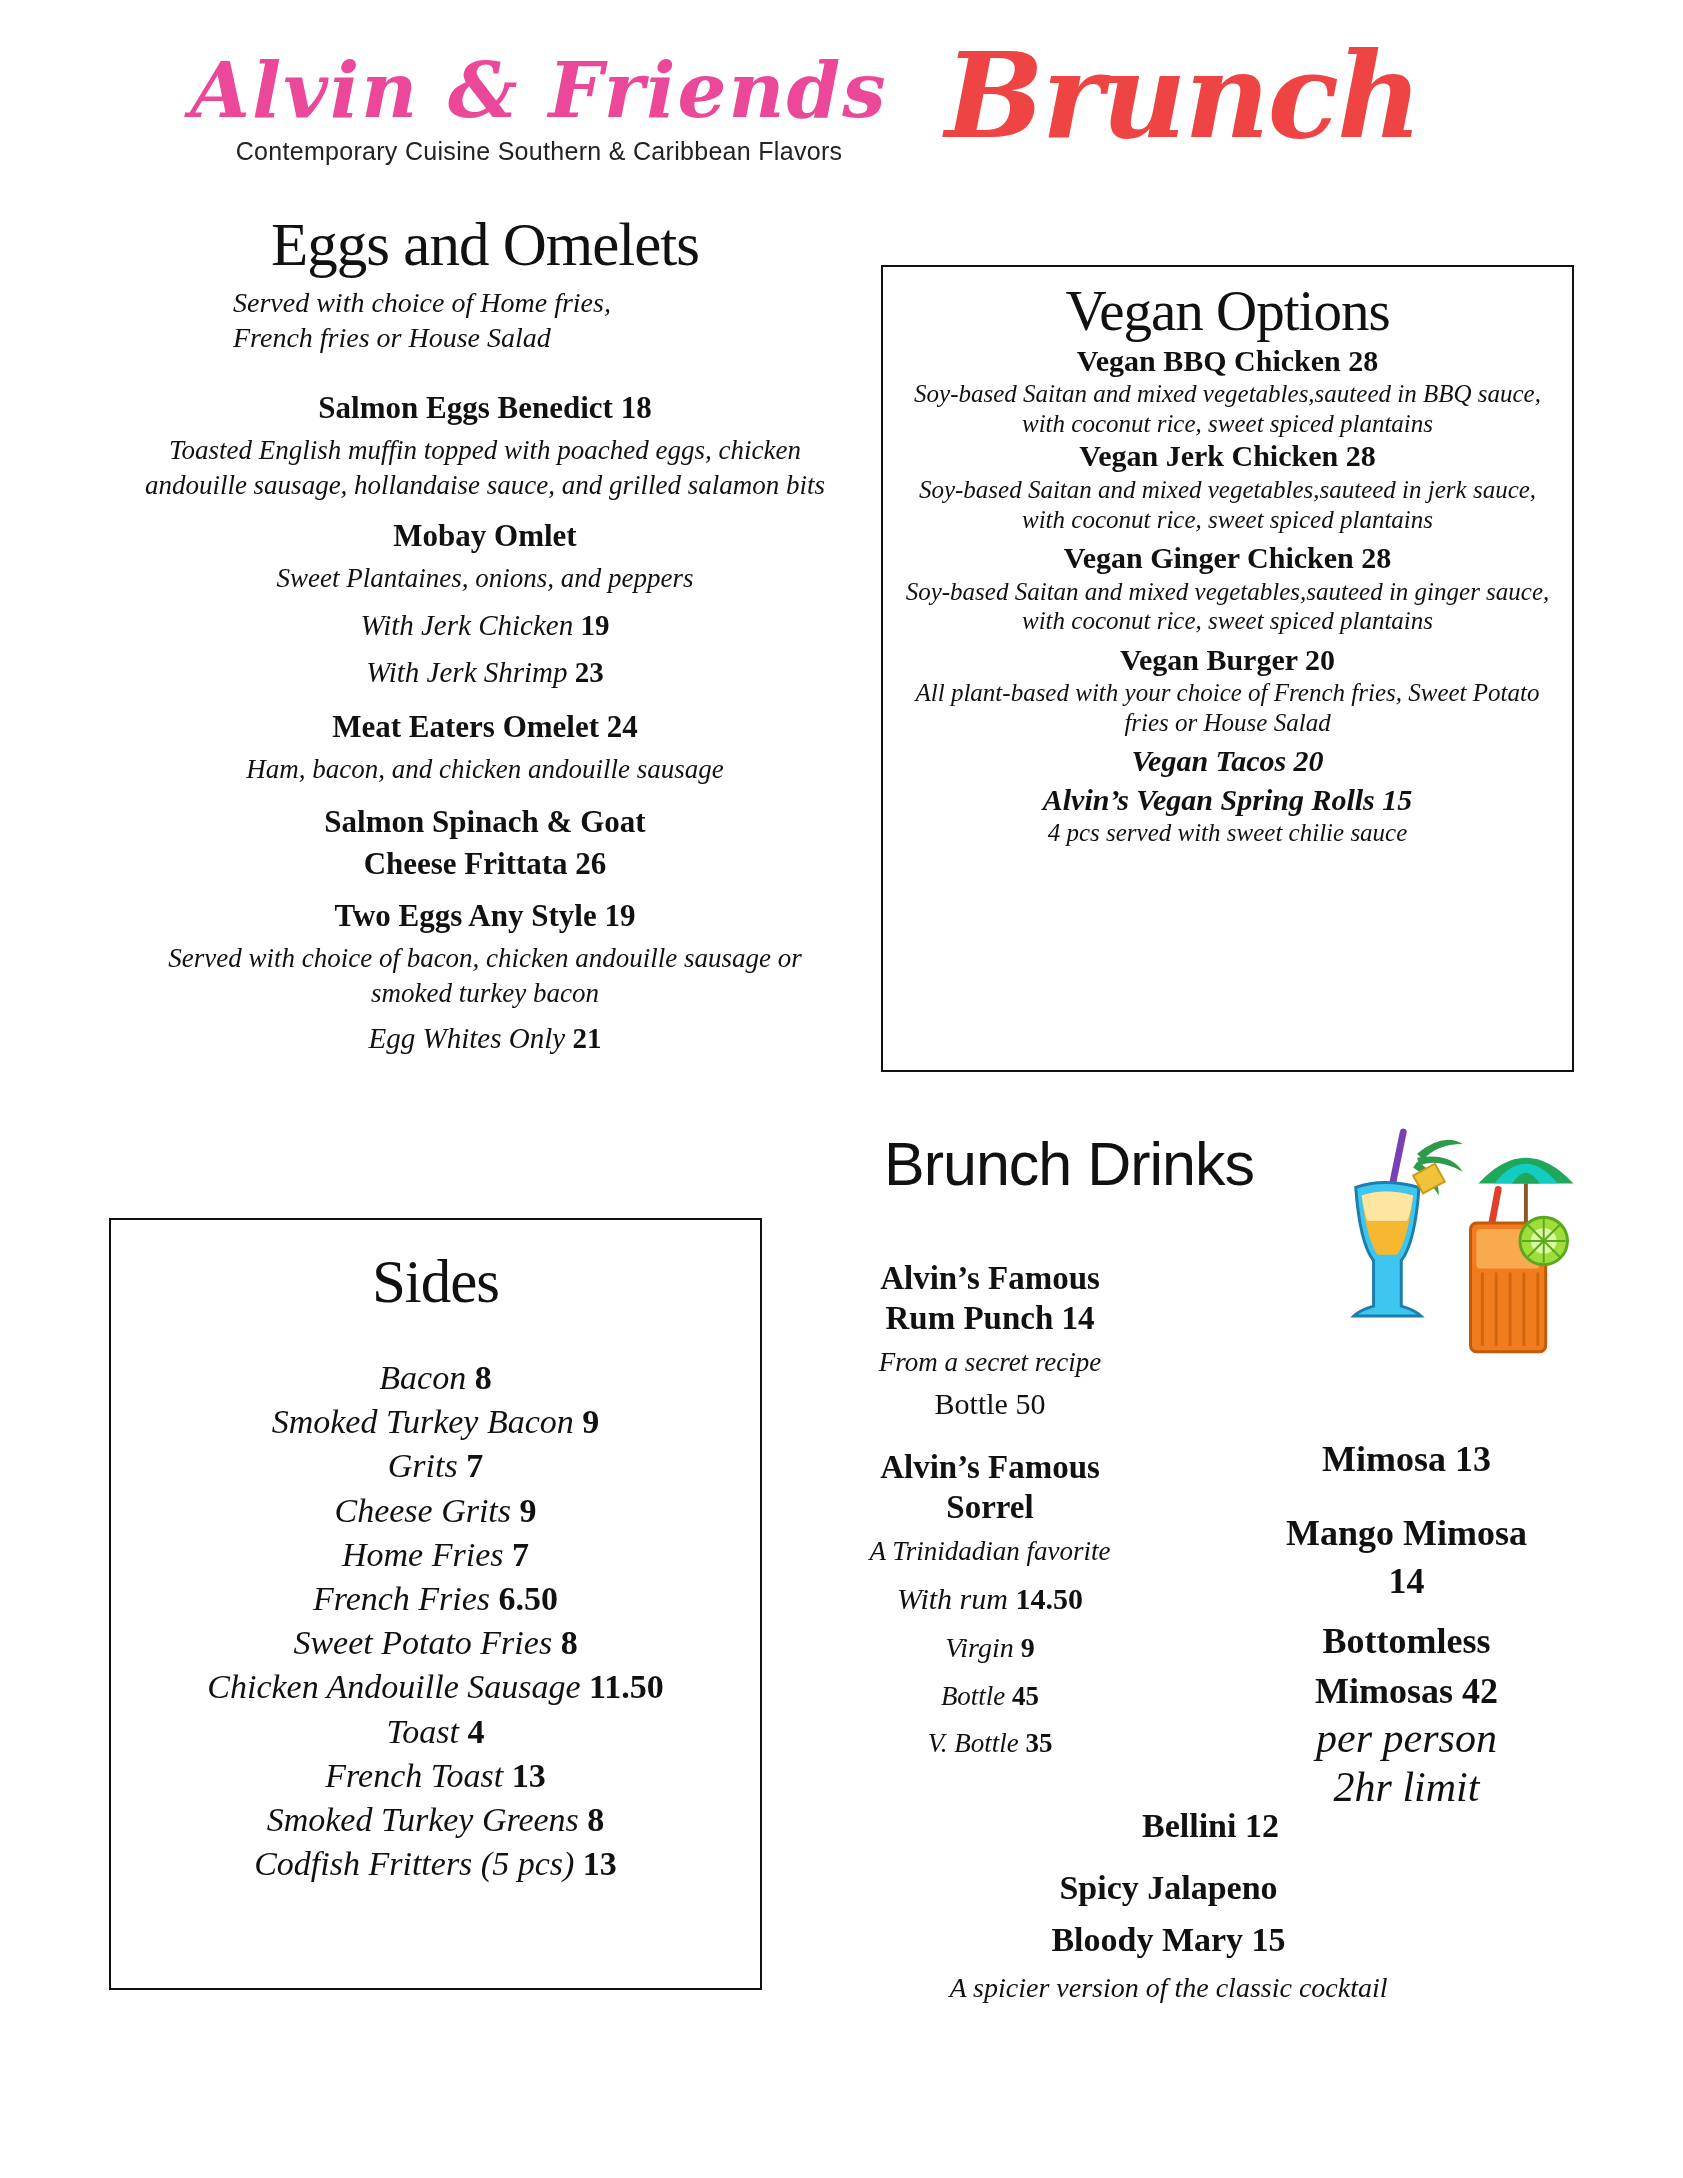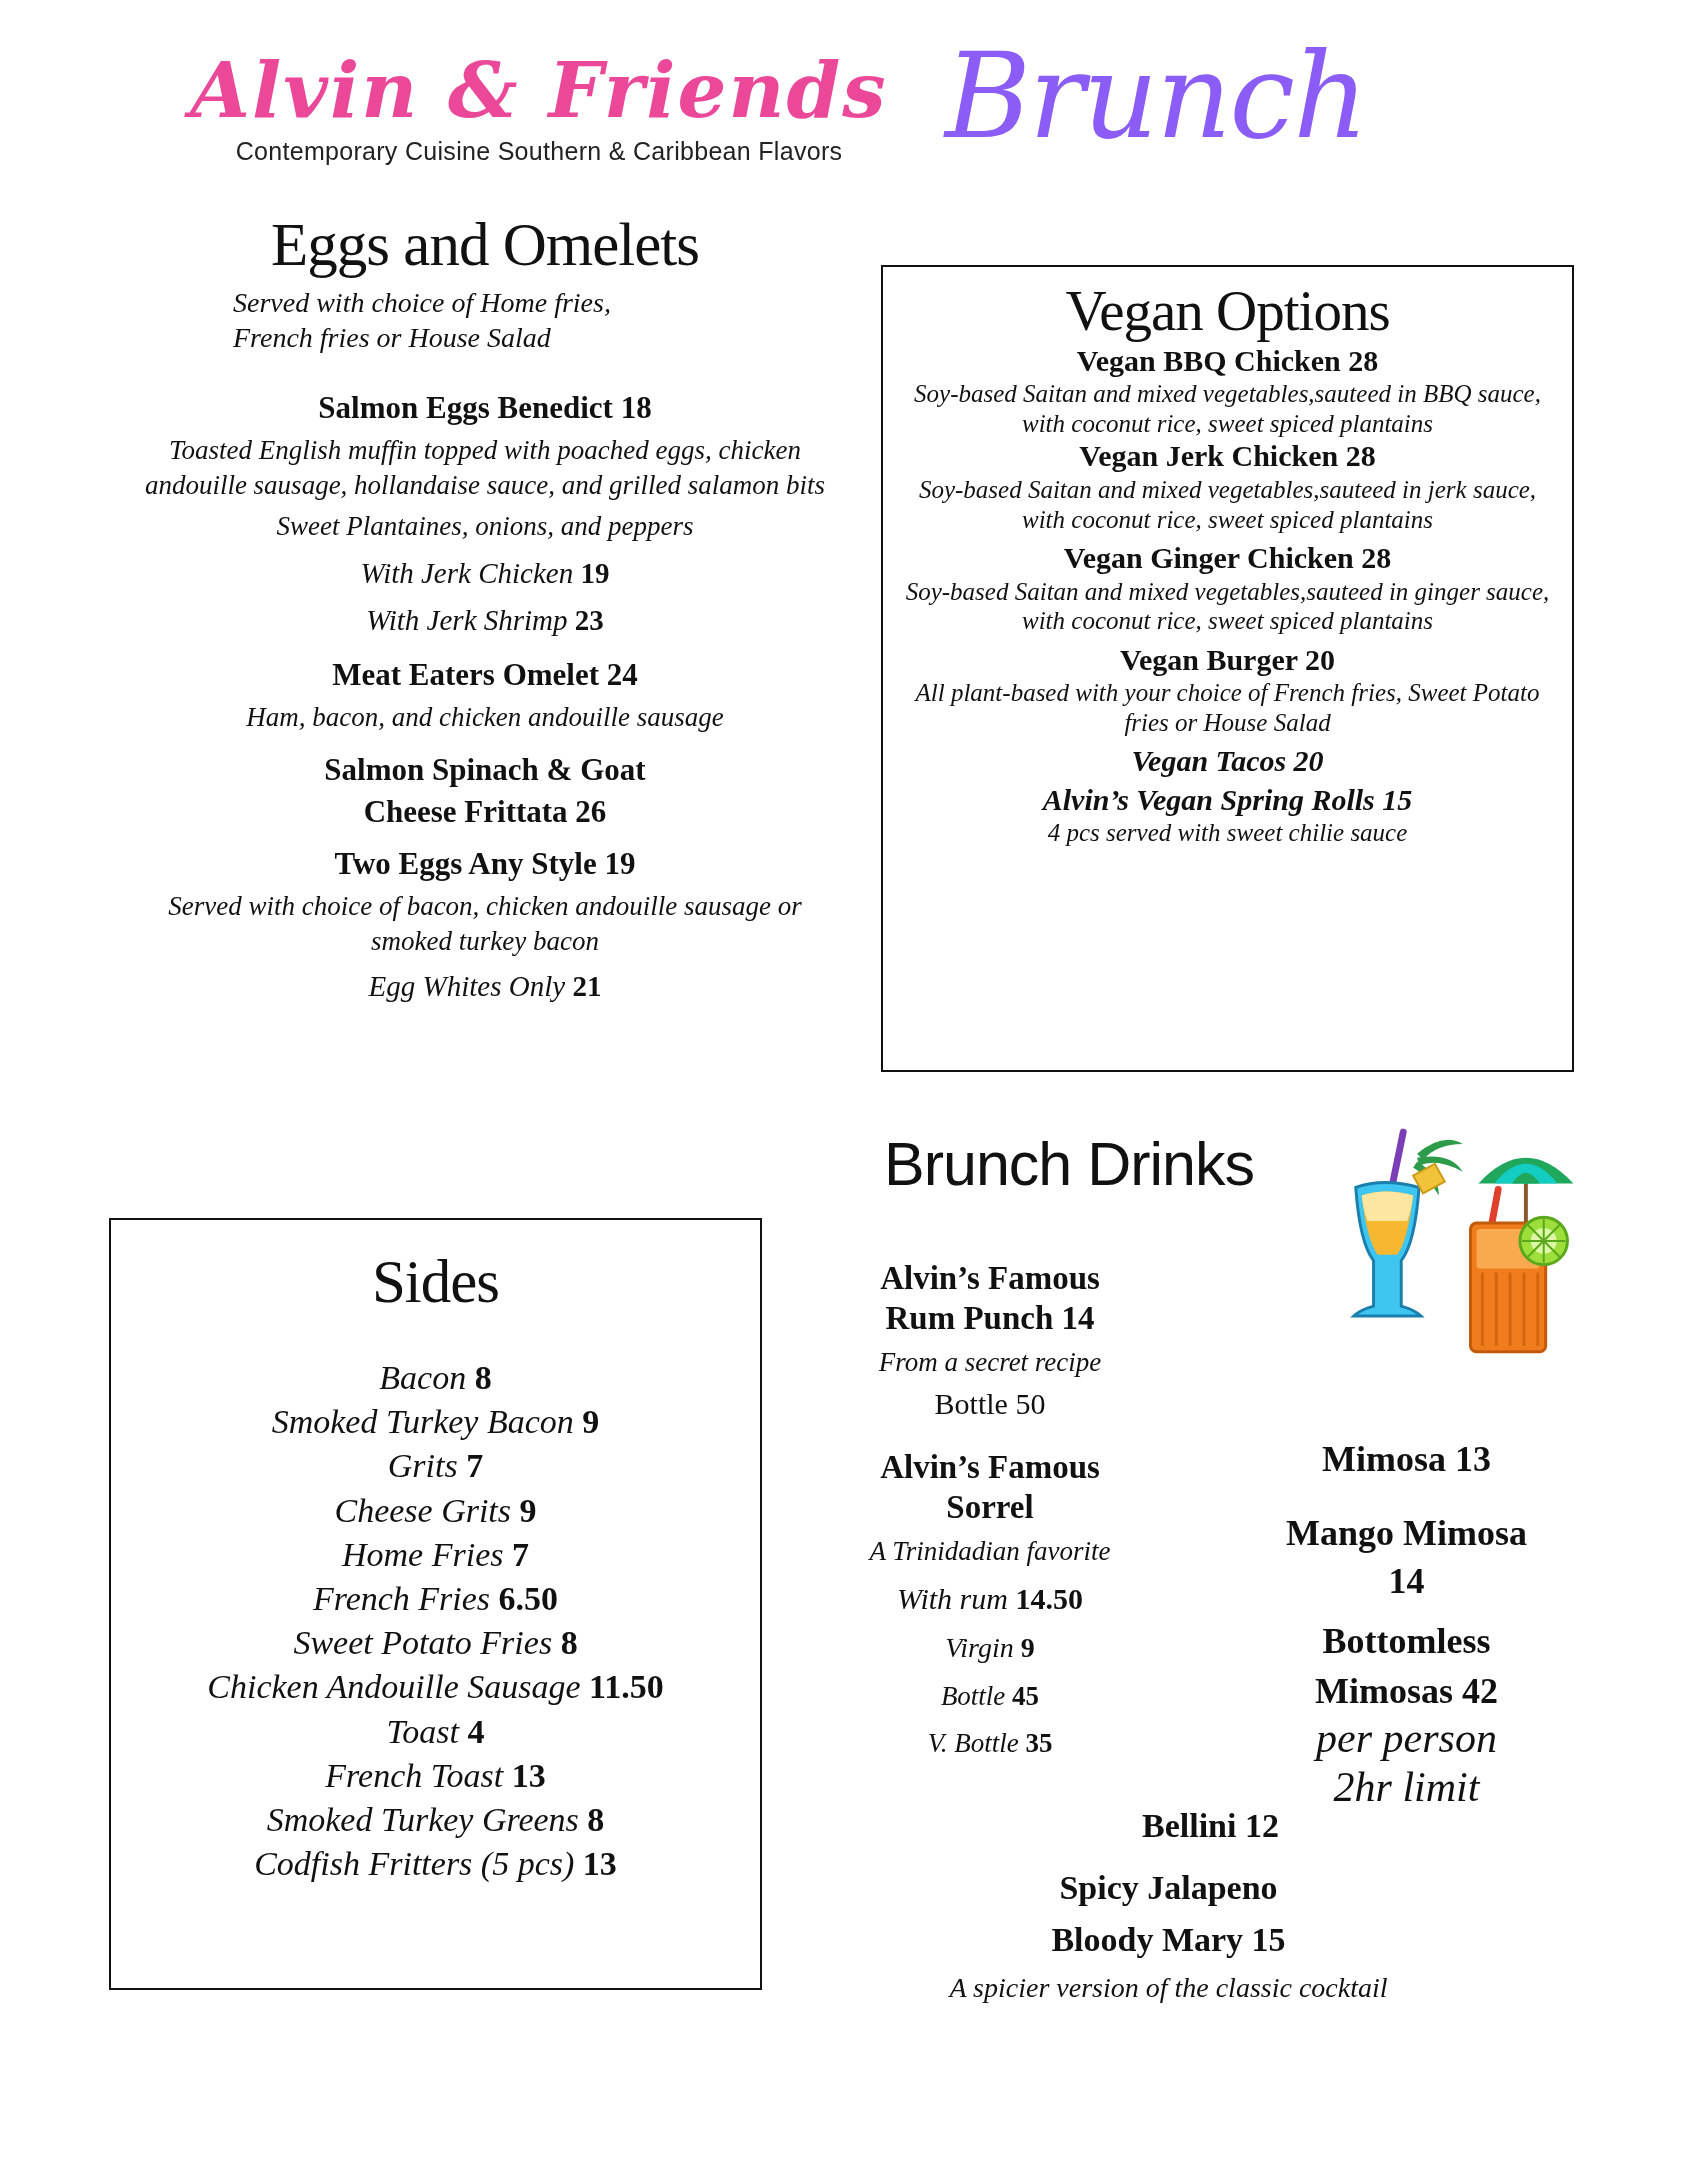--- a/index.html
+++ b/index.html
@@ -48,23 +48,23 @@
     margin-top: 8px;
     letter-spacing: 0.3px;
     white-space: nowrap;
   }
   .brunch-script {
     position: absolute;
     left: 945px;
     top: 8px;
     font-family: "DejaVu Serif", serif;
     font-style: italic;
-    font-weight: normal;
+    font-weight: bold;
     font-size: 117px;
-    color: #8b5cf6;
+    color: #ef4444;
     letter-spacing: -2px;
     line-height: 1;
   }
 
   
   .sec-title {
     font-family: Liberation Serif, serif;
     font-weight: normal;
     font-size: 59px;
     text-align: center;
@@ -268,20 +268,21 @@
 
 <div class="eggs">
   <div class="sec-title">Eggs and Omelets</div>
   <div class="served" style="white-space:pre-line;">Served with choice of Home fries,
 French fries or House Salad</div>
   <div class="gap"></div>
 
   <div class="item-name">Salmon Eggs Benedict 18</div>
   <div class="item-desc desc-w" style="margin-top:6px;">Toasted English muffin topped with poached eggs, chicken andouille sausage, hollandaise sauce, and grilled salamon bits</div>
 
+  <div class="item-name" style="margin-top:14px;">Mobay Omlet</div>
   <div class="item-desc" style="margin-top:6px;">Sweet Plantaines, onions, and peppers</div>
 
   <div class="item-line" style="margin-top:10px;">
     <span>With Jerk Chicken</span>
     <span class="pr">19</span>
   </div>
   <div class="item-line" style="margin-top:8px;">
     <span>With Jerk Shrimp</span>
     <span class="pr">23</span>
   </div>

